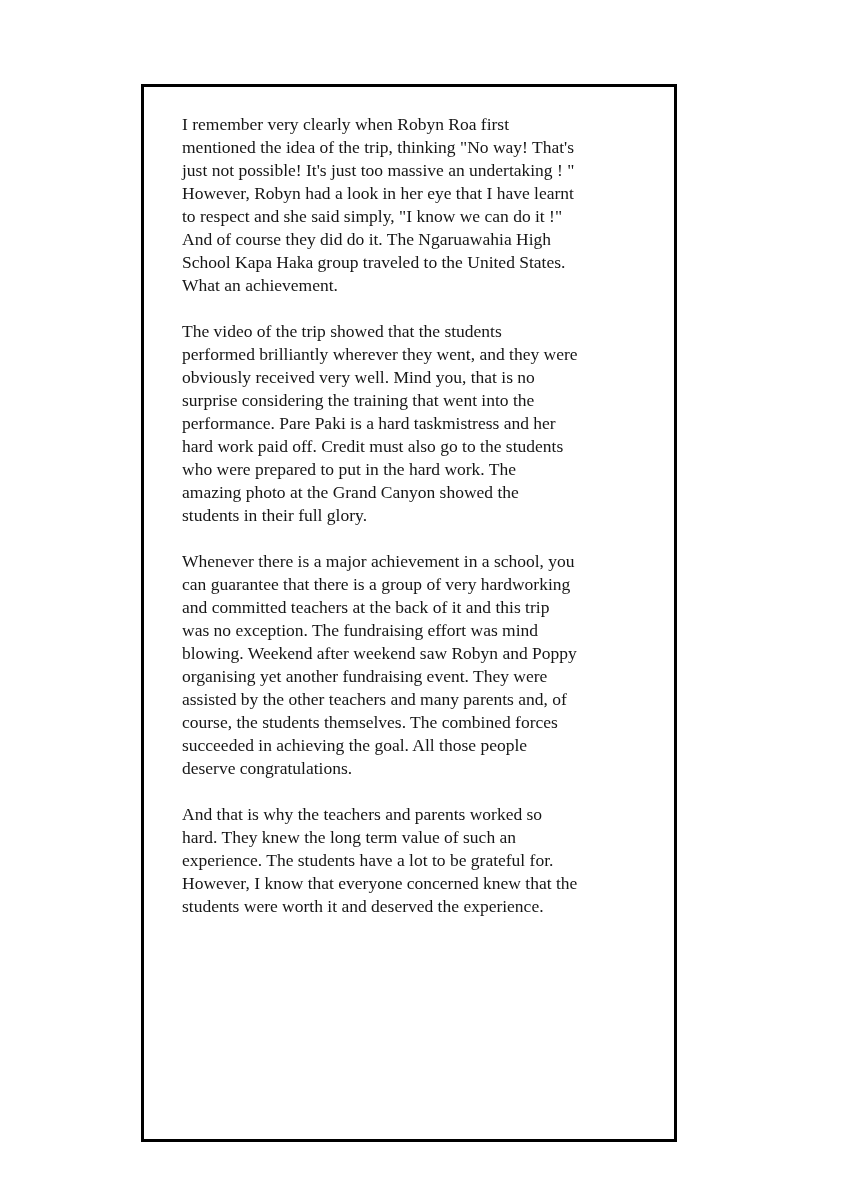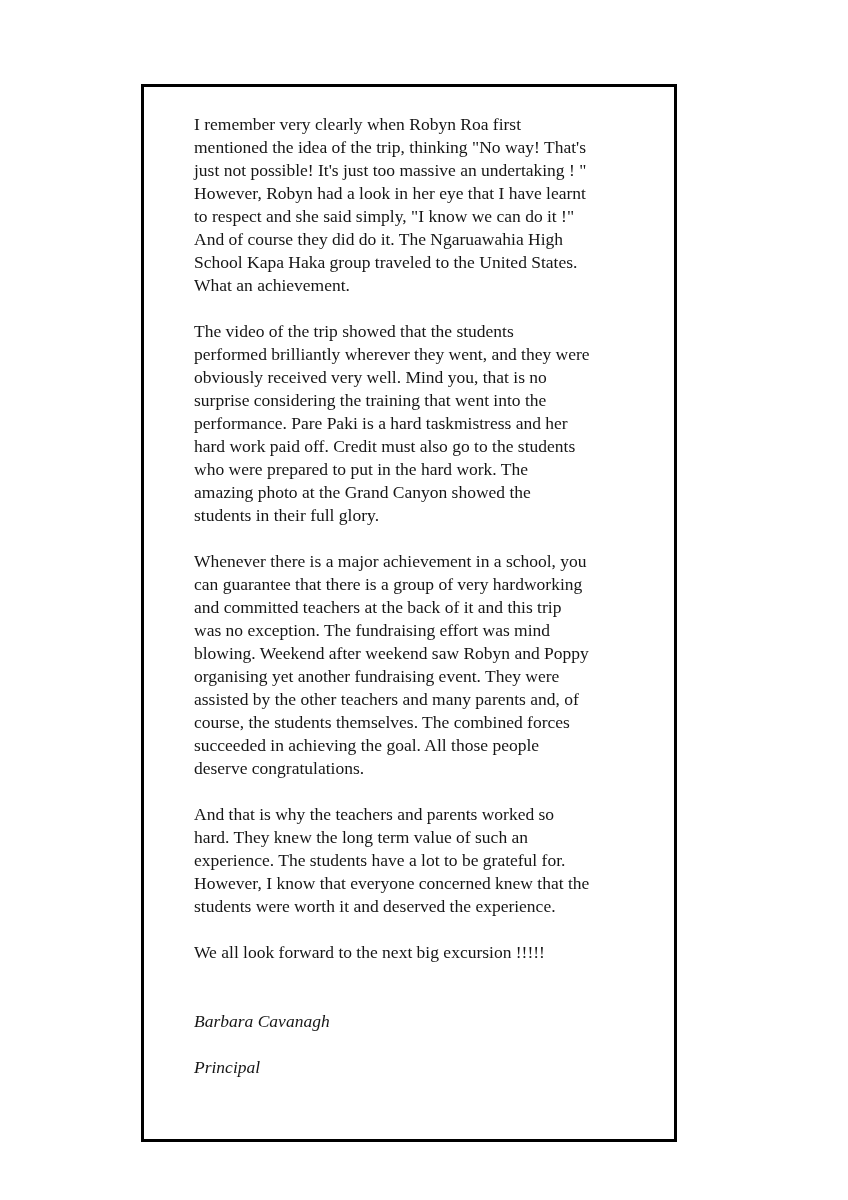--- a/index.html
+++ b/index.html
@@ -22,21 +22,21 @@
     height: 1058px;
     border: 3px solid #000000;
     box-sizing: border-box;
     background: #ffffff;
     padding: 26px 14px 0 38px;
   }
   .para {
     white-space: pre-line;
     font-size: 17.5px;
     line-height: 23px;
-    margin: 0 0 23px 12px;
+    margin: 0 0 23px 0;
     color: #161616;
   }
   .signature {
     font-style: italic;
     margin-bottom: 0;
   }
 </style>
 </head>
 <body>
 
@@ -66,18 +66,13 @@
 organising yet another fundraising event. They were
 assisted by the other teachers and many parents and, of
 course, the students themselves. The combined forces
 succeeded in achieving the goal. All those people
 deserve congratulations.</p>
   <p class="para">And that is why the teachers and parents worked so
 hard. They knew the long term value of such an
 experience. The students have a lot to be grateful for.
 However, I know that everyone concerned knew that the
 students were worth it and deserved the experience.</p>
-  <p class="para">We all look forward to the next big excursion !!!!!</p>
-  <div class="para signature">
-    <div>Barbara Cavanagh</div>
-    <div>Principal</div>
-  </div>
 </div>
 
 </body></html>

